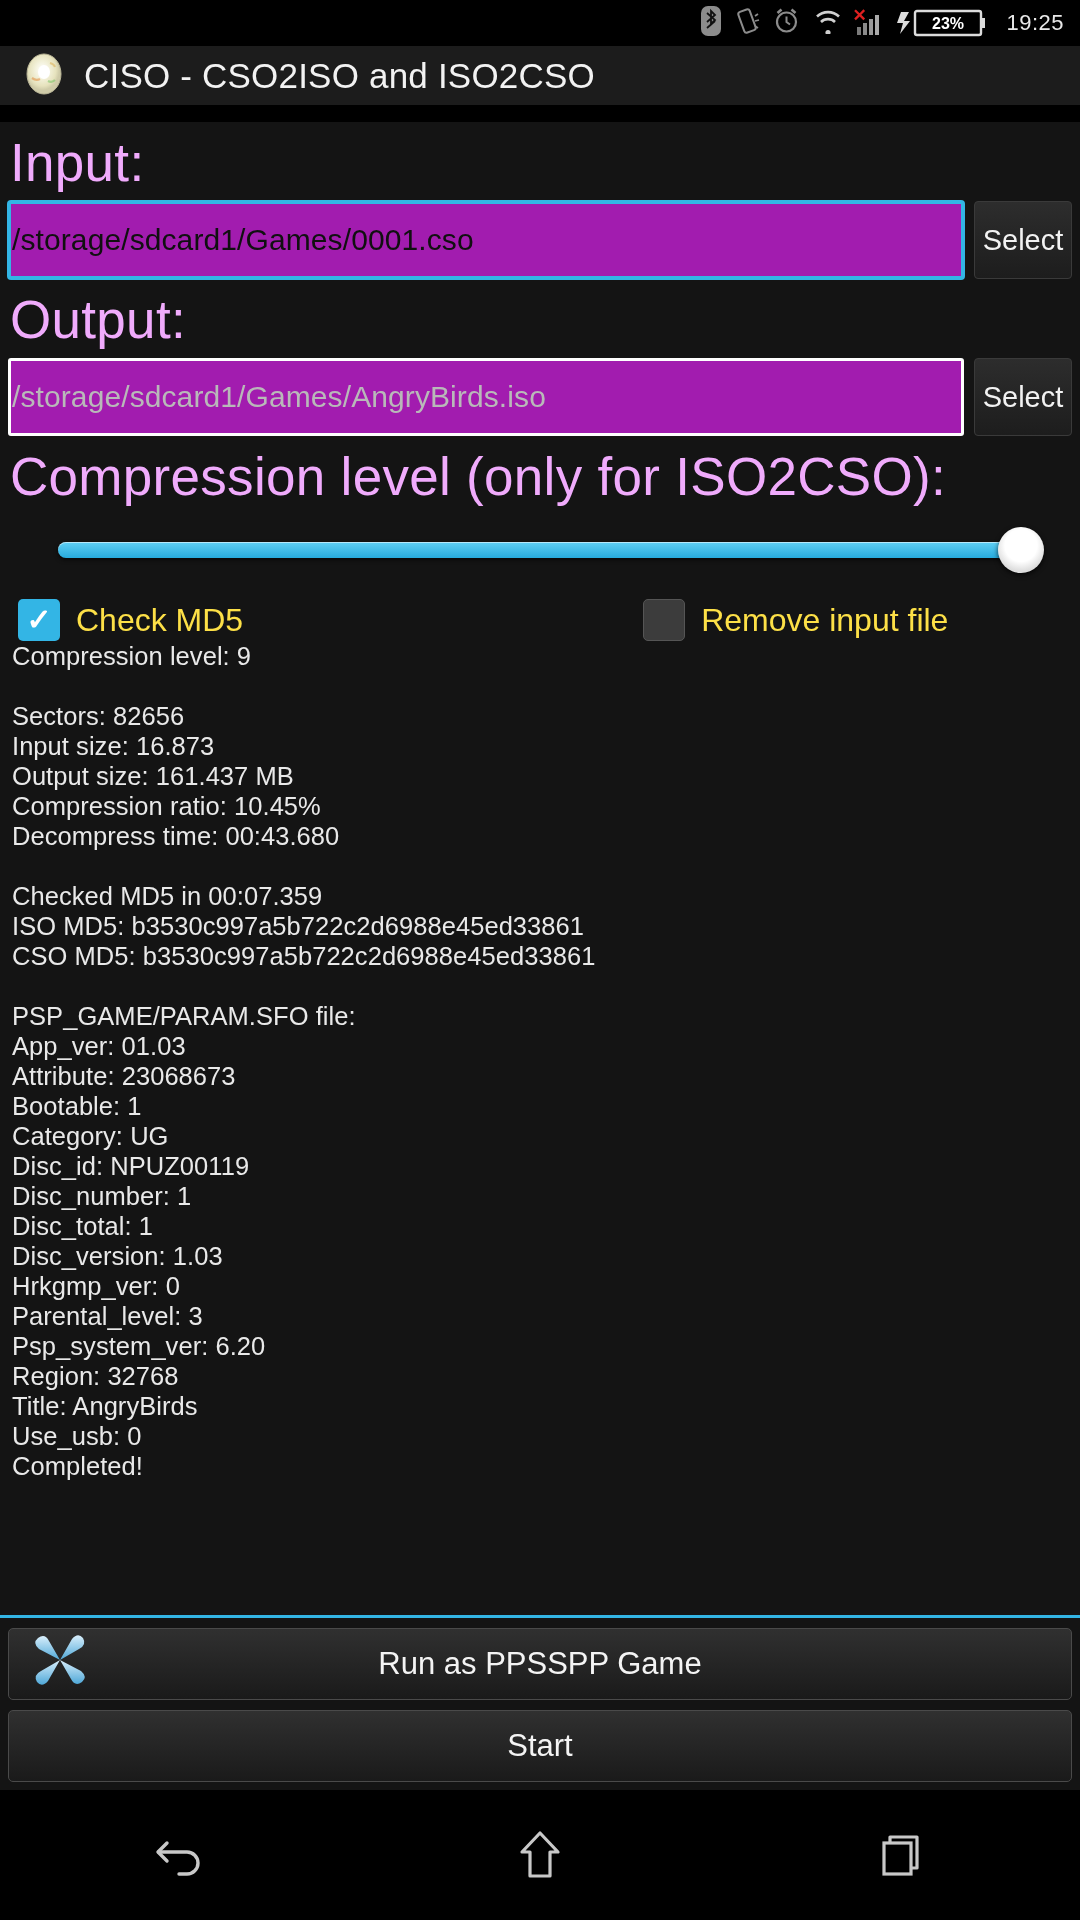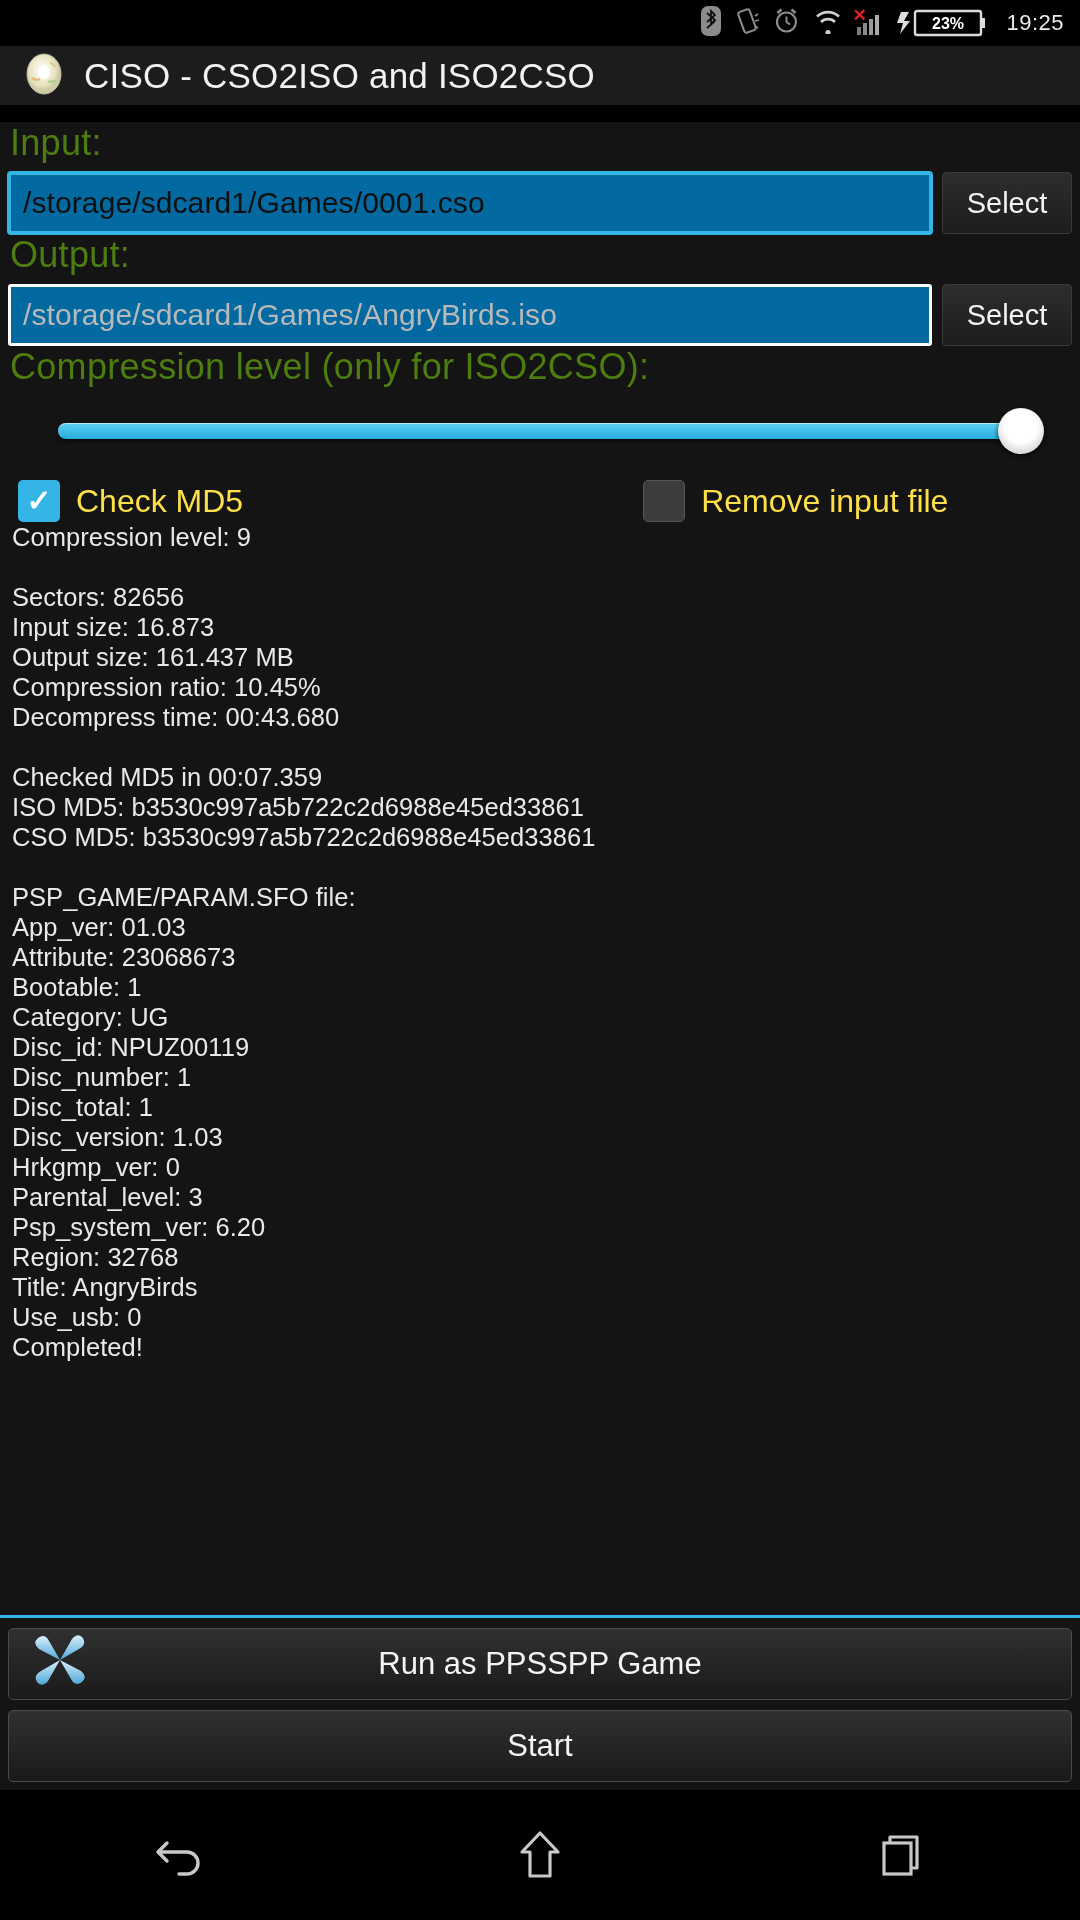--- a/index.html
+++ b/index.html
@@ -39,35 +39,35 @@
   }
   #app-title { color:#f2f2f2; font-size:35px; letter-spacing:0.2px; }
 
   
   #content {
     position:absolute; top:122px; left:0; right:0; bottom:298px;
     background:#141414;
     padding:0 8px;
   }
   .section-label {
-    color:#4d7c0f; font-size:36px;
-    margin-bottom:8px; margin-left:2px;
+    color:#f0abfc; font-size:53px;
+    margin-top:10px; margin-bottom:8px; margin-left:2px;
     letter-spacing:0.3px;
   }
   .field-row { display:flex; align-items:stretch; gap:10px; }
   .text-field {
-    flex:1; height:62px; background:#0369a1; border-radius:3px;
-    display:flex; align-items:center; padding:0 12px;
+    flex:1; height:78px; background:#a21caf; border-radius:3px;
+    display:flex; align-items:center; padding:0 1px;
     font-size:30px; color:#101010; letter-spacing:0.1px;
     border:3px solid #ffffff;
   }
   .text-field.focused { border:3px solid #33b5e5; box-shadow:0 0 0 1px #33b5e5; }
   .text-field.placeholder { color:#b9b9b9; }
   .select-btn {
-    width:130px; background:#262626;
+    width:98px; background:#262626;
     border:1px solid #3a3a3a; border-radius:4px;
     color:#f2f2f2; font-size:29px;
     display:flex; align-items:center; justify-content:center;
     background-image:linear-gradient(#2d2d2d,#1d1d1d);
   }
 
   
   #slider-wrap { height:70px; display:flex; align-items:center; padding:0 48px 0 50px; position:relative; }
   #slider-track {
     width:100%; height:16px; border-radius:8px;

